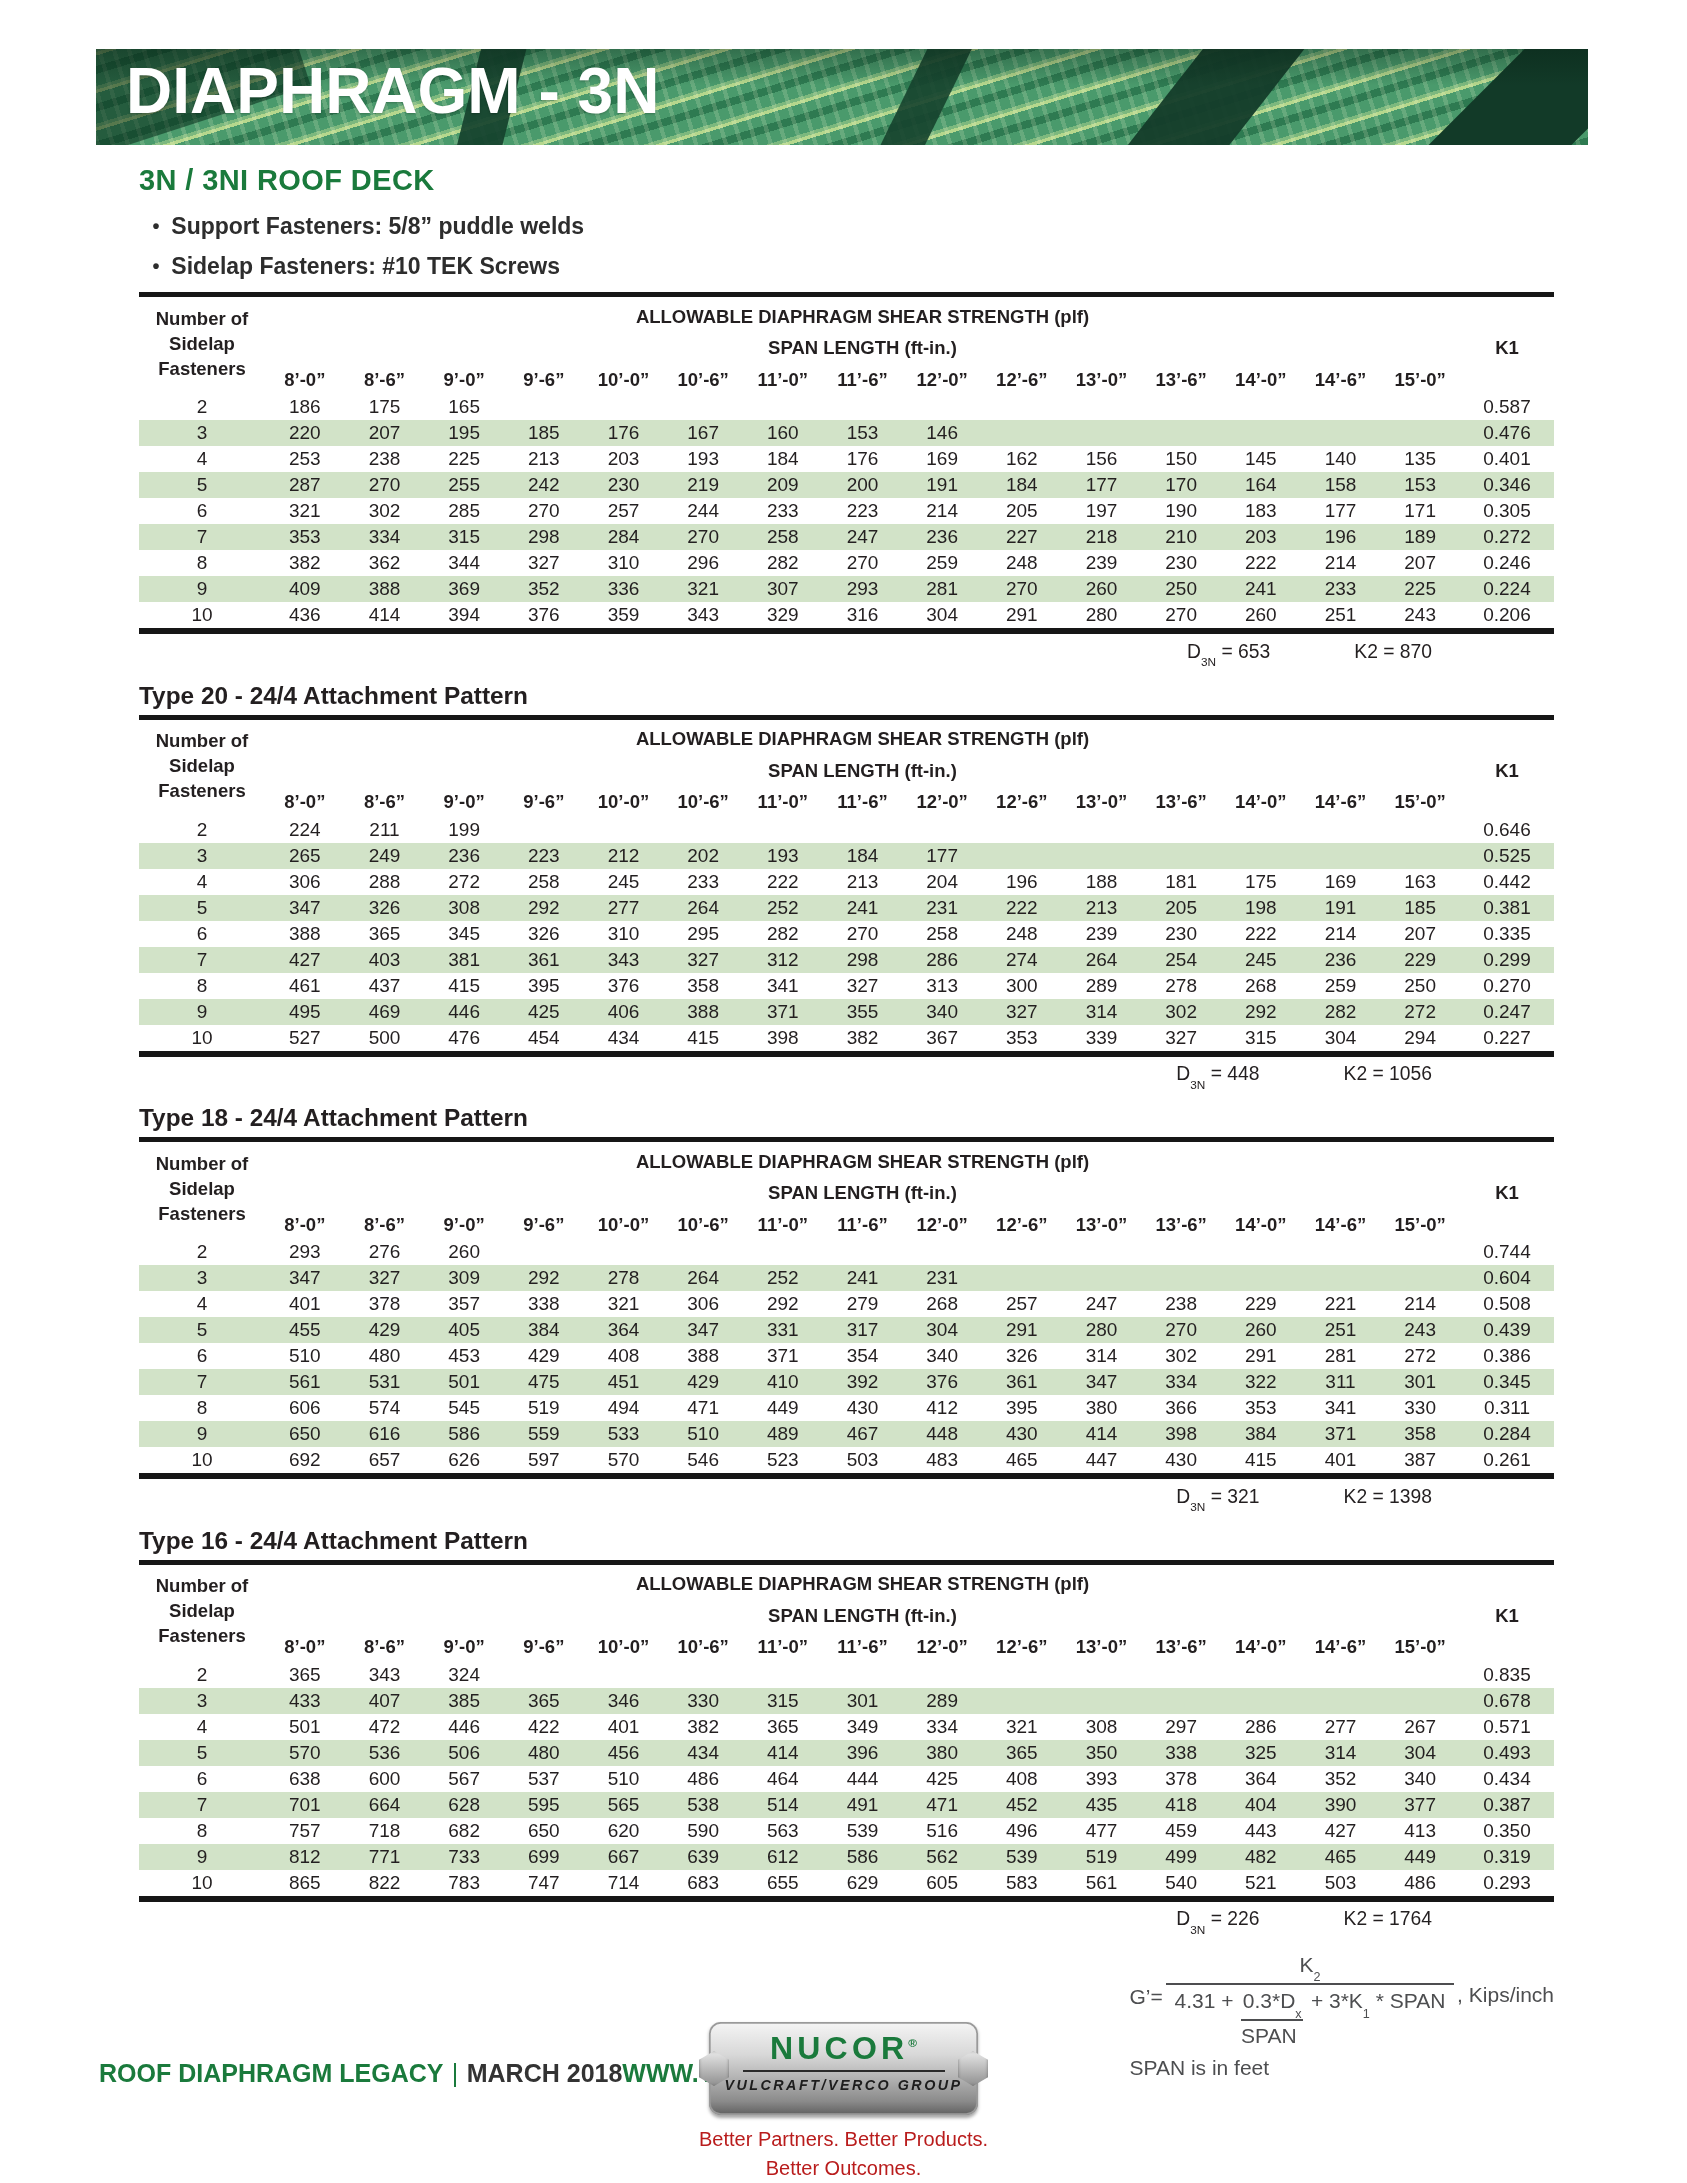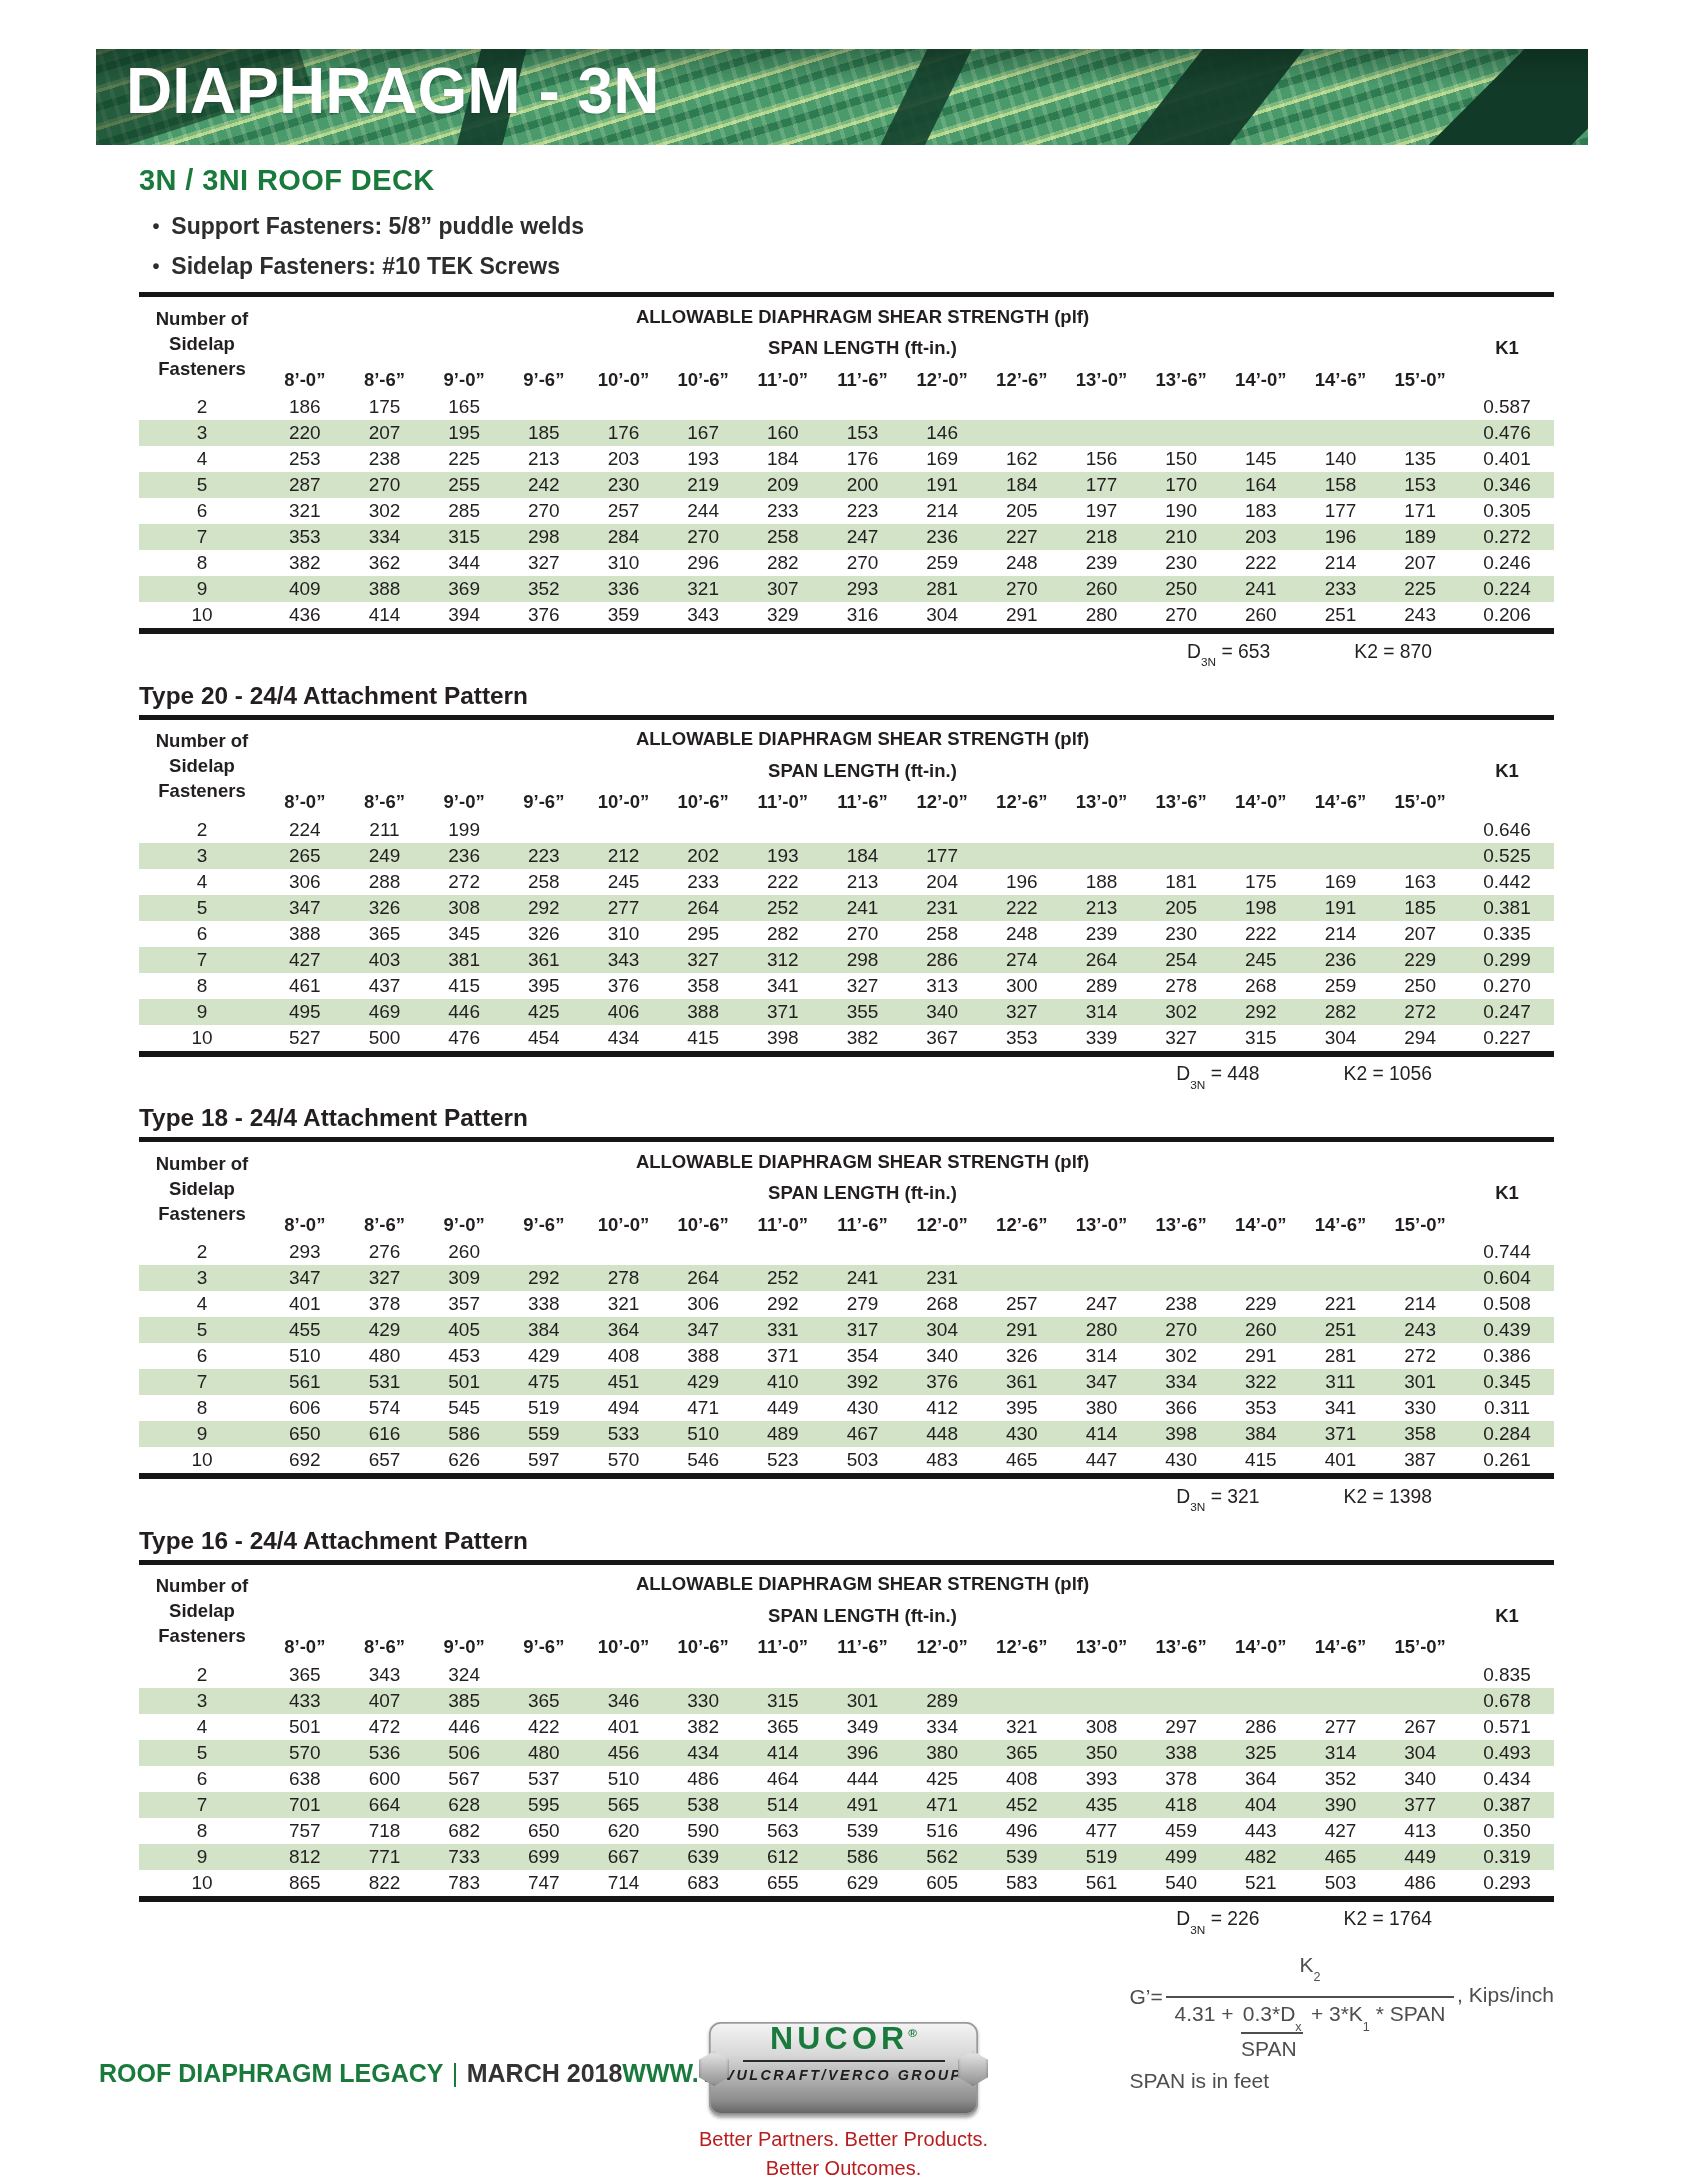--- a/index.html
+++ b/index.html
@@ -79,21 +79,21 @@
   .dline { display: flex; justify-content: flex-end; gap: 84px; margin: 6.7px 122px 0 0; font-size: 19.3px; }
   .dline sub { font-size: 11.8px; position: relative; top: 3.4px; }
 
   
   .formula-wrap { margin-top: 20px; display: flex; flex-direction: column;
                   align-items: flex-start; width: fit-content; margin-left: auto; color: #4d4e50; }
   .formula { display: flex; align-items: flex-start; font-size: 21px; }
   .lhs { margin-top: 32px; }
   .units { margin-top: 30px; }
   .frac { display: inline-flex; flex-direction: column; align-items: center; margin: 0 3.4px; }
-  .frac .num { padding: 0 0 16px; text-align: center; }
+  .frac .num { padding: 0 0 3px; text-align: center; }
   .frac .den { display: flex; align-items: flex-start; border-top: 2.5px solid #4d4e50;
                padding: 4.2px 8.4px 0; gap: 7.6px; white-space: nowrap; }
   .ifrac { display: inline-flex; flex-direction: column; align-items: flex-start; }
   .ifrac .inum { border-bottom: 2.5px solid #4d4e50; padding: 0 1.7px 2.5px; }
   .ifrac .iden { padding-top: 2.5px; }
   .formula sub { font-size: 12.6px; position: relative; top: 4.2px; }
   .formula-note { font-size: 21px; margin-top: 8.4px; }
 
   
   .footer-row { position: absolute; left: 99px; right: 98px; top: 2059px;
@@ -101,21 +101,21 @@
   .footer-left .green { color: #1a7a3c; }
   .footer-left .sep { color: #1a7a3c; padding: 0 8.4px; font-weight: normal; }
   .footer-left .dark { color: #333333; }
   .footer-right { color: #1a7a3c; }
 
   .logo-wrap { position: absolute; left: 50%; top: 2022px; transform: translateX(-50%);
                width: 336px; text-align: center; }
   .plate { position: relative; margin: 0 auto; width: 269px; height: 93px;
            background: linear-gradient(180deg, #f5f5f5 0%, #d8d8d8 35%, #b3b3b3 60%, #8b8b8b 85%, #5f5f5f 100%);
            border-radius: 11.8px; box-shadow: inset 0 0 0 1.7px #9a9a9a, 0 2.5px 3.4px rgba(0,0,0,0.35);
-           padding-top: 0; }
+           padding-top: 10px; }
   .bolt { position: absolute; top: 29px; width: 30px; height: 35px;
           background: linear-gradient(180deg, #e8e8e8, #8f8f8f);
           clip-path: polygon(50% 0, 100% 25%, 100% 75%, 50% 100%, 0 75%, 0 25%);
           box-shadow: inset 0 0 3.4px rgba(0,0,0,.4); }
   .bolt.left { left: -10px; } .bolt.right { right: -10px; }
   .nucor { font-size: 32px; font-weight: 800; color: #1a7a3c; letter-spacing: 4.2px; line-height: 1; }
   .nucor .reg { font-size: 11.8px; vertical-align: super; letter-spacing: 0; }
   .plate-line { width: 202px; height: 2.5px; background: #2a2a2a; margin: 5.9px auto 5px; }
   .vulcraft { font-size: 14.3px; font-weight: bold; font-style: italic; letter-spacing: 2.5px; color: #1d1d1d; }
   .tagline { font-size: 20px; color: #b91c1c; line-height: 29px; margin-top: 10px; }

